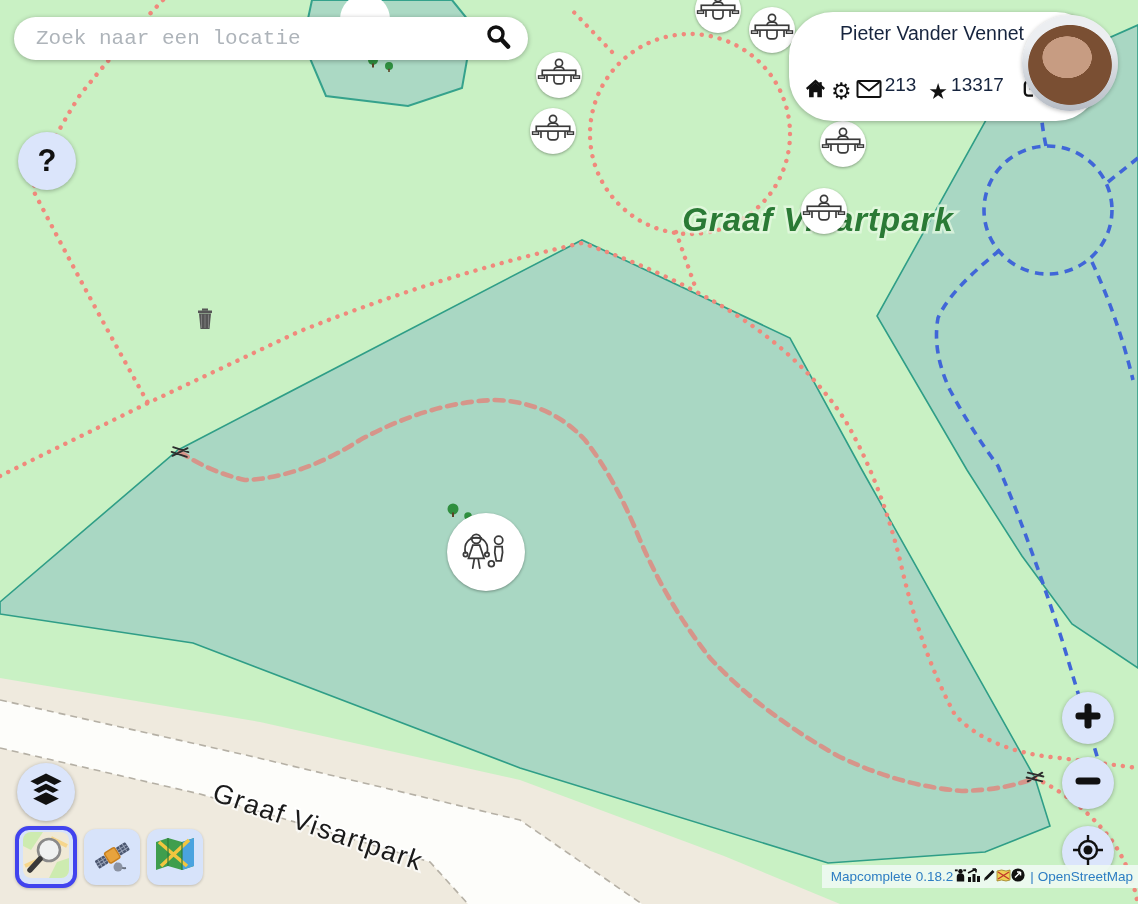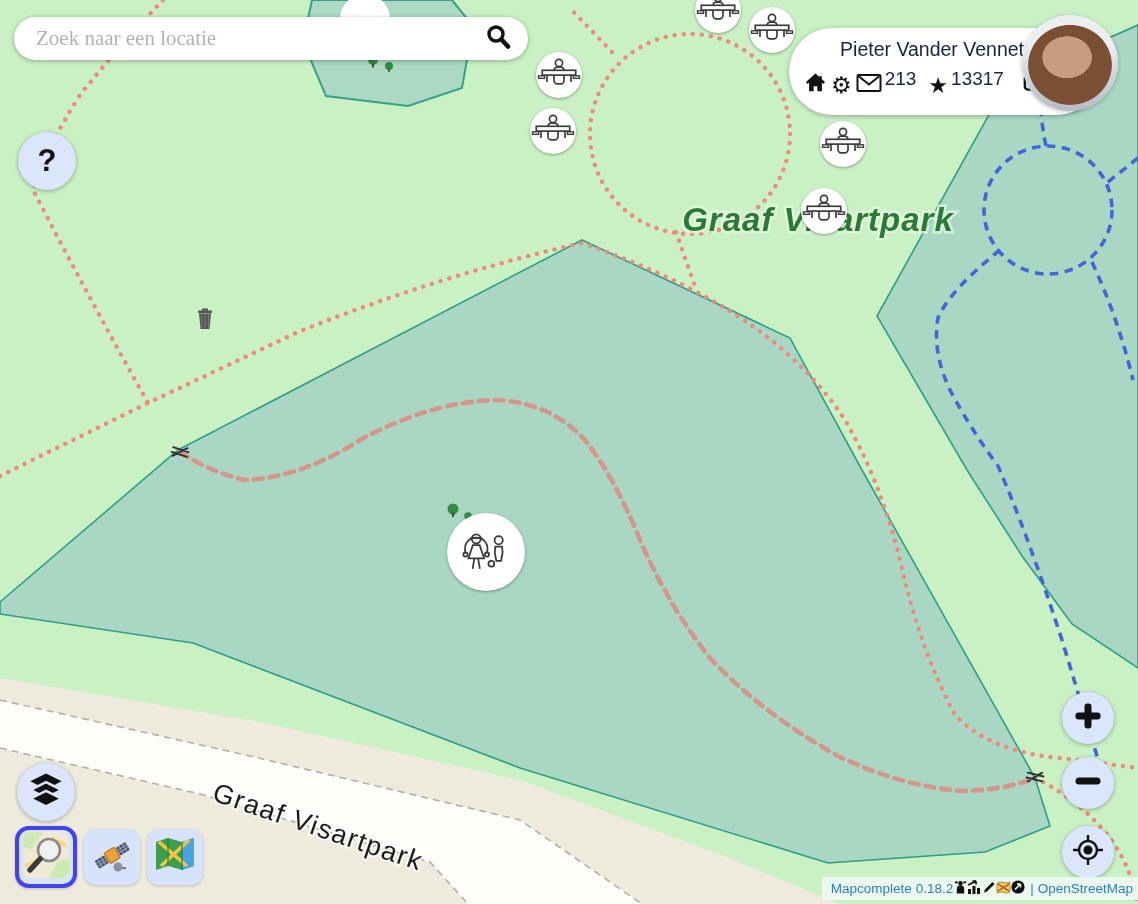--- a/index.html
+++ b/index.html
@@ -9,24 +9,24 @@
 
   .marker{position:absolute;background:#fff;border-radius:50%;
           box-shadow:0 1px 3px rgba(0,0,0,.35);z-index:2;}
   .marker svg{display:block;width:100%;height:100%;}
   .hidden-marker{position:absolute;background:#fff;border-radius:50%;z-index:1;}
 
   .pill{position:absolute;background:#fff;box-shadow:0 1px 5px rgba(0,0,0,.3);z-index:5;}
   .search-bar{left:14px;top:17px;width:514px;height:43px;border-radius:23px;
               display:flex;align-items:center;padding:0 16px 0 20px;box-sizing:border-box;}
   .search-bar input{flex:1;border:none;outline:none;font-size:21px;color:#a16207;
-              font-family:Liberation Serif, serif;background:transparent;}
+              font-family:Liberation Mono, monospace;background:transparent;}
   .search-bar input::placeholder{color:#aeb4ba;}
 
-  .user-panel{left:789px;top:28px;width:311px;height:87px;border-radius:44px;}
+  .user-panel{left:789px;top:12px;width:311px;height:109px;border-radius:44px;}
   .user-name{position:absolute;right:76px;top:10px;font-size:19.5px;color:#16243e;white-space:nowrap;}
   .stats-row{position:absolute;left:15px;bottom:13px;display:flex;align-items:center;color:#16243e;font-size:19px;}
   .stats-row .num{margin:0 4px 12px 3px;}
   .glyph{font-family:"DejaVu Sans",sans-serif;color:#111;}
   .gear{font-size:23px;margin:0 4px;}
   .star{font-size:22px;margin-left:8px;}
   .avatar{position:absolute;left:1022px;top:15px;width:96px;height:96px;border-radius:50%;z-index:6;
           box-shadow:0 1px 4px rgba(0,0,0,.25);
           background:
             radial-gradient(ellipse 26% 22% at 47% 44%, #c79c82 98%, rgba(0,0,0,0)),
@@ -42,21 +42,21 @@
   .zoom-out{left:1062px;top:757px;}
   .geo-btn{left:1062px;top:826px;}
 
   .layer-btn{position:absolute;border-radius:12px;background:#d7e3fa;display:flex;align-items:center;
              justify-content:center;z-index:5;box-shadow:0 1px 3px rgba(0,0,0,.2);}
   .layer-osm{left:15px;top:826px;width:54px;height:54px;border:4px solid #4143ee;border-radius:14px;}
   .layer-sat{left:84px;top:829px;width:56px;height:56px;}
   .layer-fold{left:147px;top:829px;width:56px;height:56px;}
   .layer-btn svg{border-radius:8px;}
 
-  .attribution{position:absolute;right:0;bottom:4px;height:23px;background:rgba(238,250,241,.93);
+  .attribution{position:absolute;right:0;bottom:16px;height:23px;background:rgba(238,250,241,.93);
                display:flex;align-items:center;padding:0 5px 0 9px;font-size:13.5px;color:#2d7dc3;z-index:6;
                white-space:nowrap;}
   .attribution .att-icons{display:flex;align-items:center;margin:0 1px;}
   .attribution .sep{margin:0 4px;}
 </style>
 </head>
 <body>
 
 <div id="stage">
 

